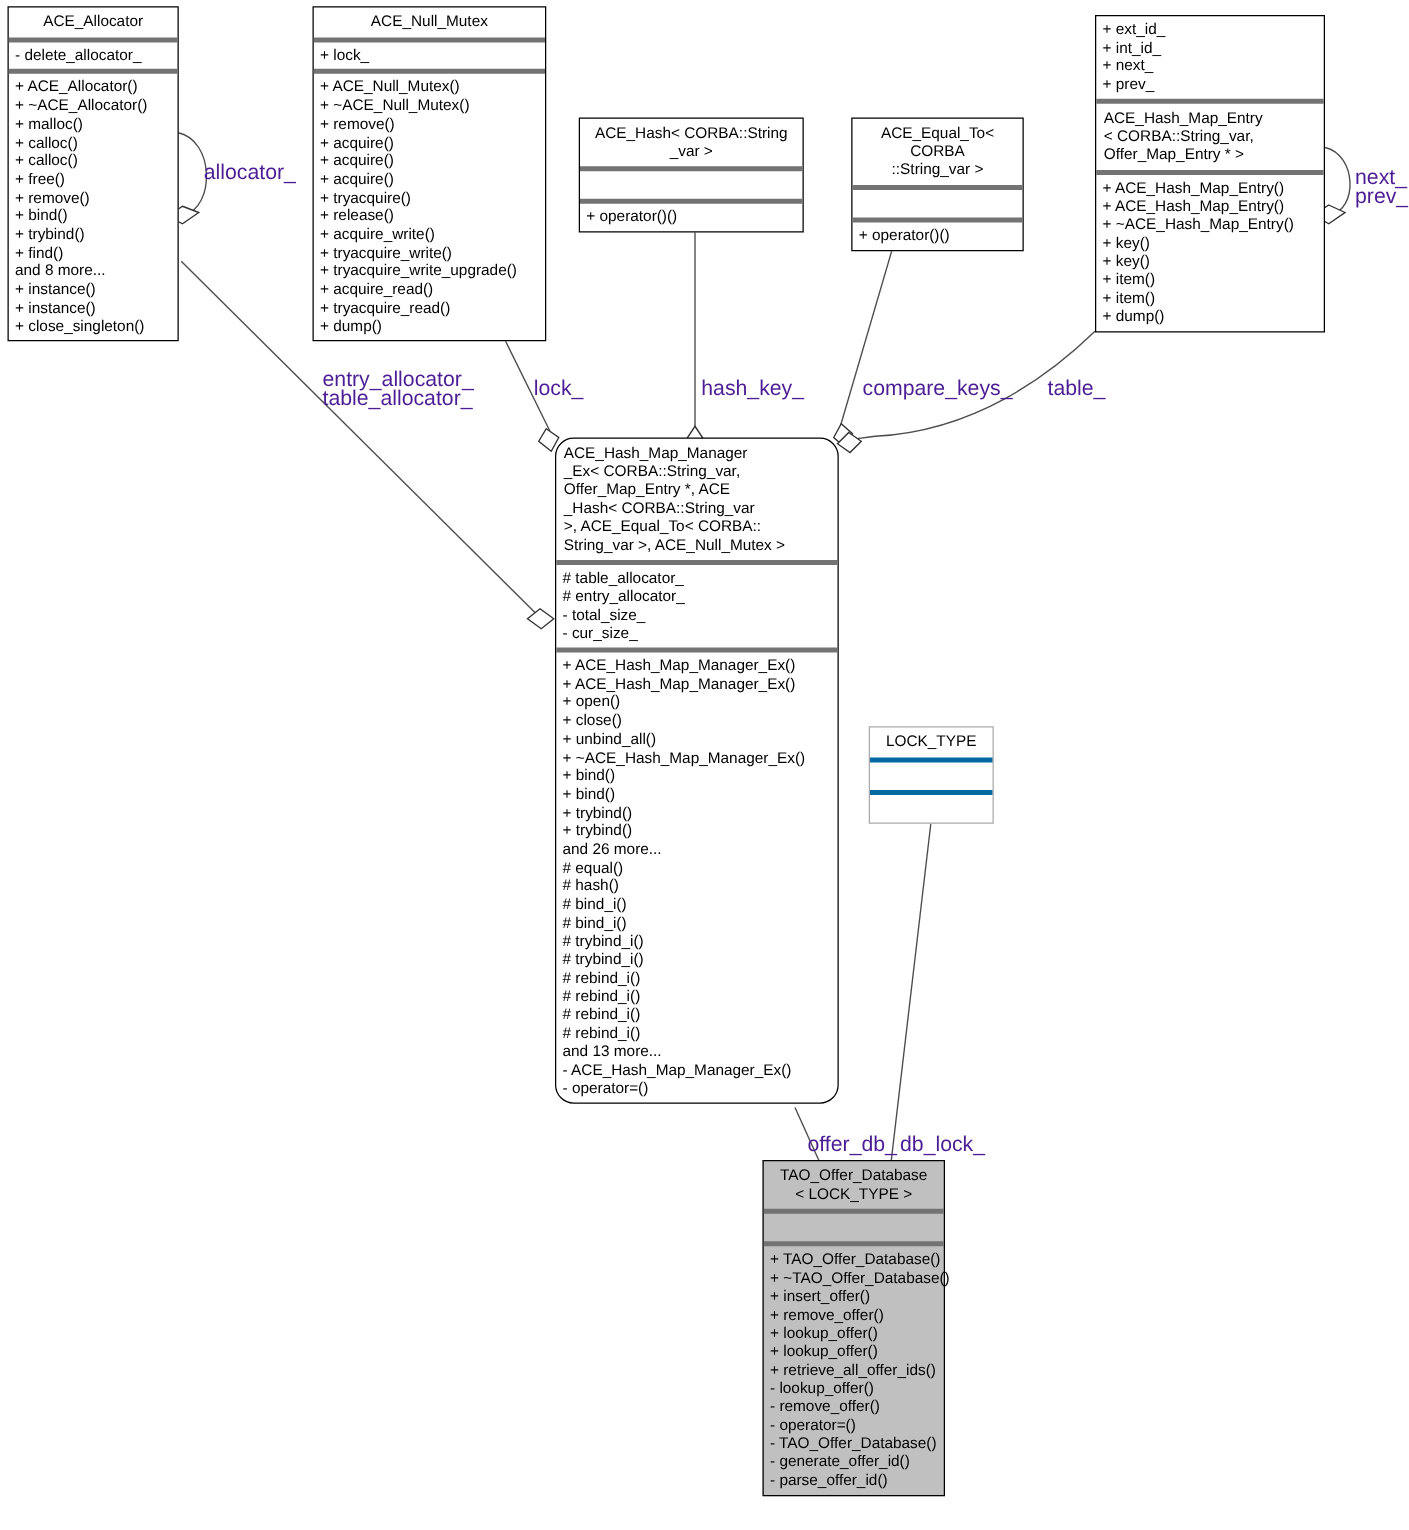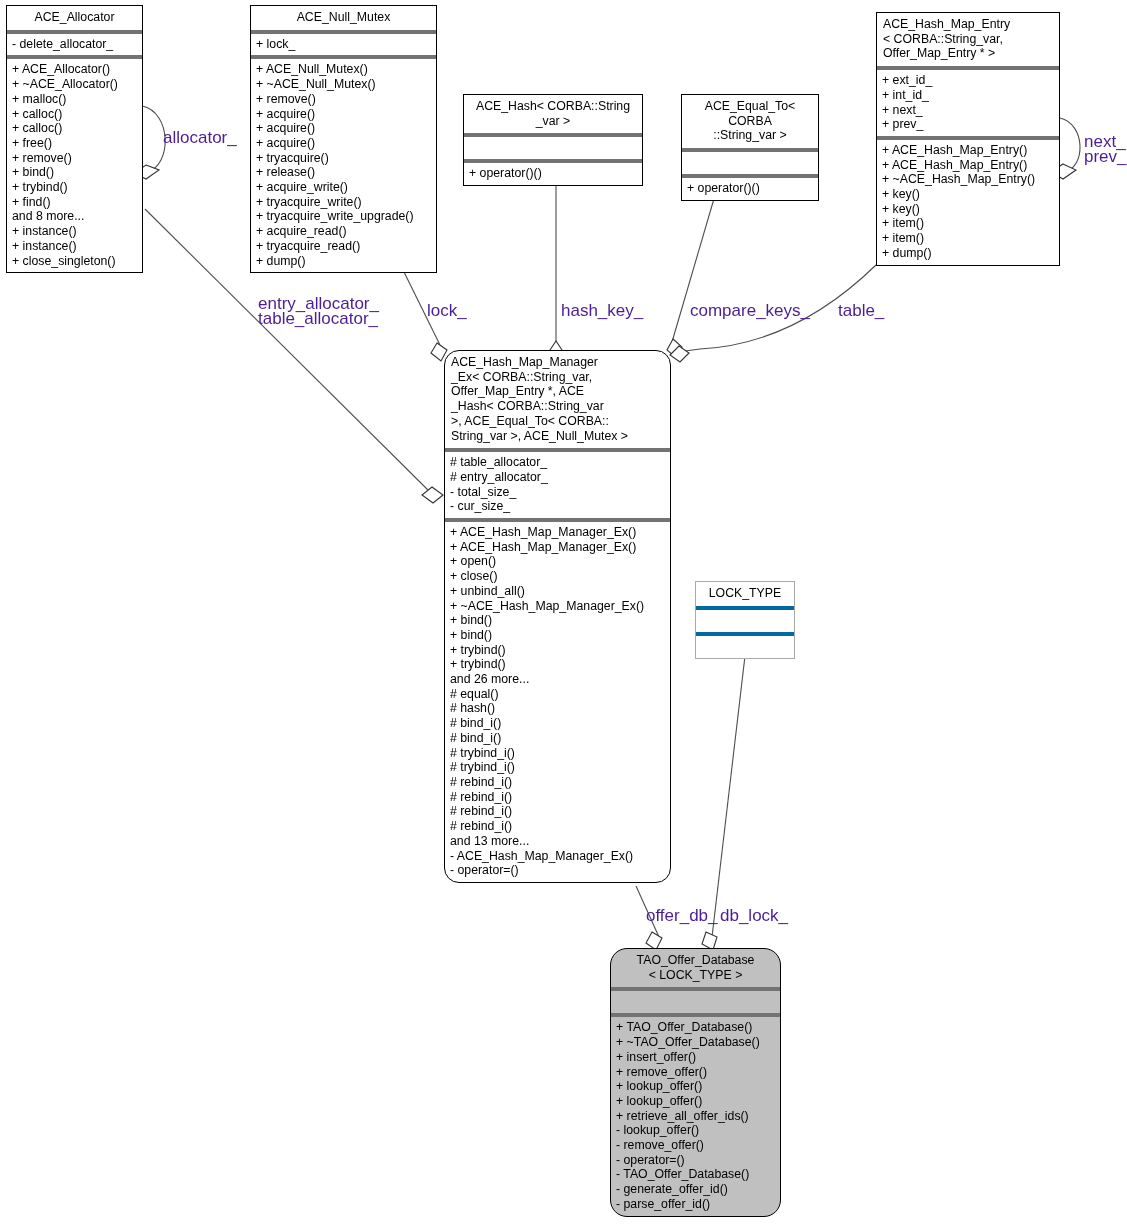--- a/index.html
+++ b/index.html
@@ -198,29 +198,29 @@
   <div class="umlbox" style="left:681px; top:94px; width:138px;">
     <div class="sec title">ACE_Equal_To&lt; CORBA
 ::String_var &gt;</div>
     <div class="sec empty"></div>
     <div class="sec last">
       <div class="row">+ operator()()</div>
     </div>
   </div>
 
   <div class="umlbox" style="left:876px; top:12px; width:184px;">
-    <div class="sec title lefty">ACE_Hash_Map_Entry
-&lt; CORBA::String_var,
-     Offer_Map_Entry * &gt;</div>
     <div class="sec">
       <div class="row">+ ext_id_</div>
       <div class="row">+ int_id_</div>
       <div class="row">+ next_</div>
       <div class="row">+ prev_</div>
     </div>
+    <div class="sec title lefty">ACE_Hash_Map_Entry
+&lt; CORBA::String_var,
+     Offer_Map_Entry * &gt;</div>
     <div class="sec last">
       <div class="row">+ ACE_Hash_Map_Entry()</div>
       <div class="row">+ ACE_Hash_Map_Entry()</div>
       <div class="row">+ ~ACE_Hash_Map_Entry()</div>
       <div class="row">+ key()</div>
       <div class="row">+ key()</div>
       <div class="row">+ item()</div>
       <div class="row">+ item()</div>
       <div class="row">+ dump()</div>
     </div>
@@ -266,21 +266,21 @@
       <div class="row">- operator=()</div>
     </div>
   </div>
 
   <div class="umlbox light" style="left:695px; top:581px; width:100px;">
     <div class="sec title">LOCK_TYPE</div>
     <div class="sec empty"></div>
     <div class="sec last empty"></div>
   </div>
 
-  <div class="umlbox shaded" style="left:610px; top:948px; width:171px;border-radius:17px;">
+  <div class="umlbox shaded" style="left:610px; top:928px; width:146px;">
     <div class="sec title">TAO_Offer_Database
 &lt; LOCK_TYPE &gt;</div>
     <div class="sec empty"></div>
     <div class="sec last">
       <div class="row">+ TAO_Offer_Database()</div>
       <div class="row">+ ~TAO_Offer_Database()</div>
       <div class="row">+ insert_offer()</div>
       <div class="row">+ remove_offer()</div>
       <div class="row">+ lookup_offer()</div>
       <div class="row">+ lookup_offer()</div>

